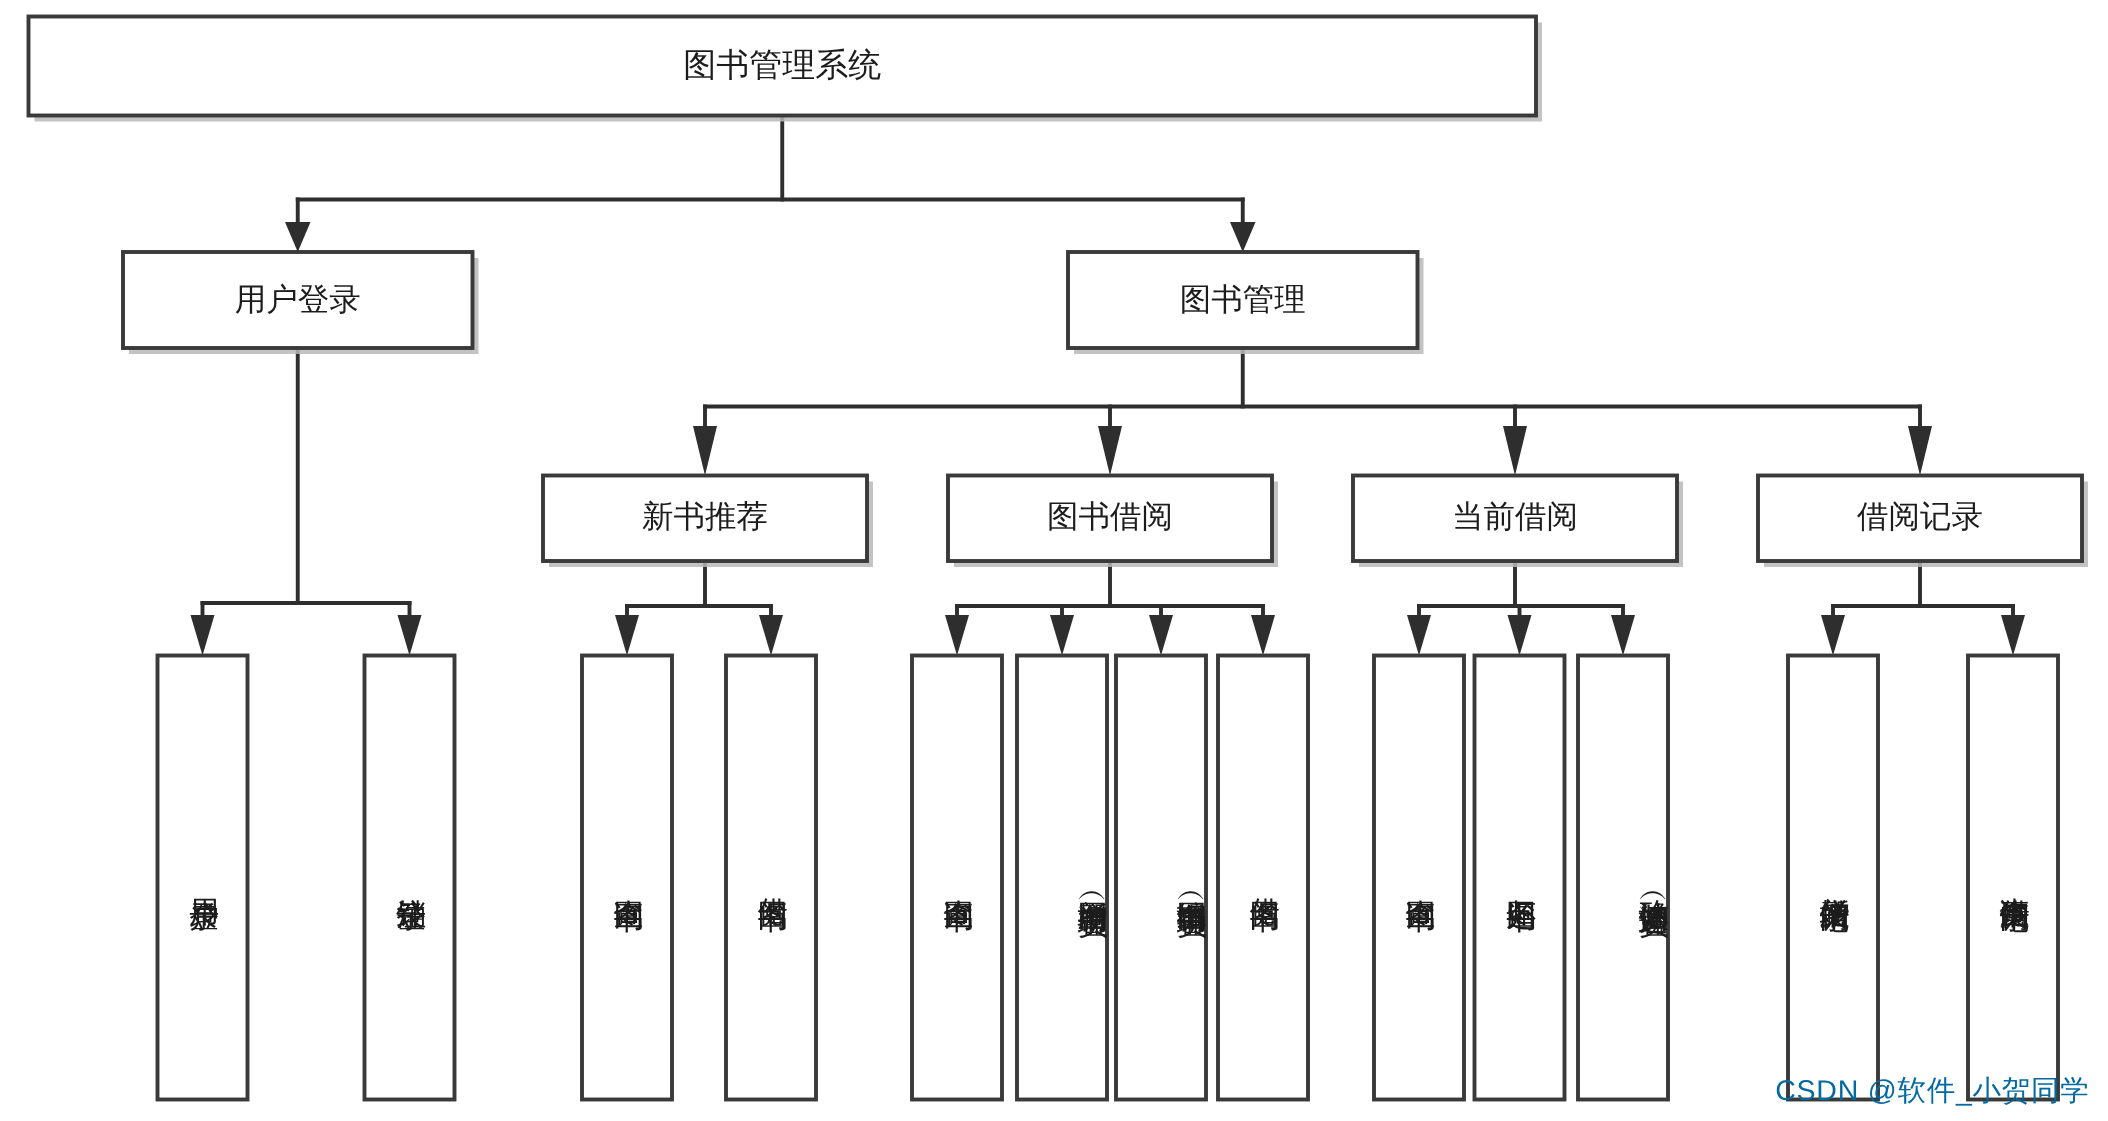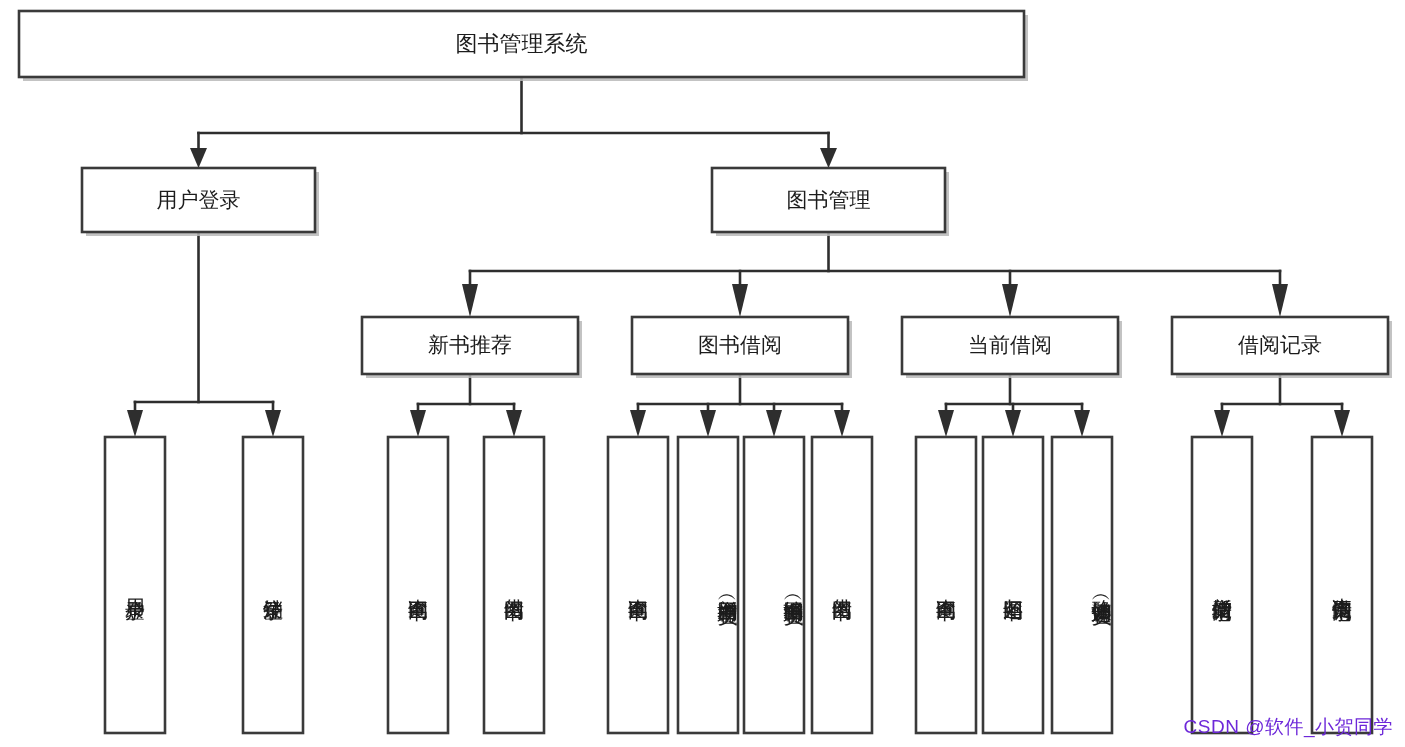--- a/index.html
+++ b/index.html
@@ -69,21 +69,21 @@
     white-space: nowrap;
     letter-spacing: 1px;
     pointer-events: none;
   }
   .watermark {
     position: absolute;
     right: 12px;
     bottom: 7px;
     font-family: "Liberation Sans", "DejaVu Sans", sans-serif;
     font-size: 19px;
-    color: #6d28d9;
+    color: #0369a1;
     letter-spacing: 0.5px;
     white-space: nowrap;
   }
 </style>
 </head>
 <body>
 
 <div id="diagram-root">
 
   <svg id="diagram-svg" width="1405" height="747" viewBox="0 0 1405 747">

